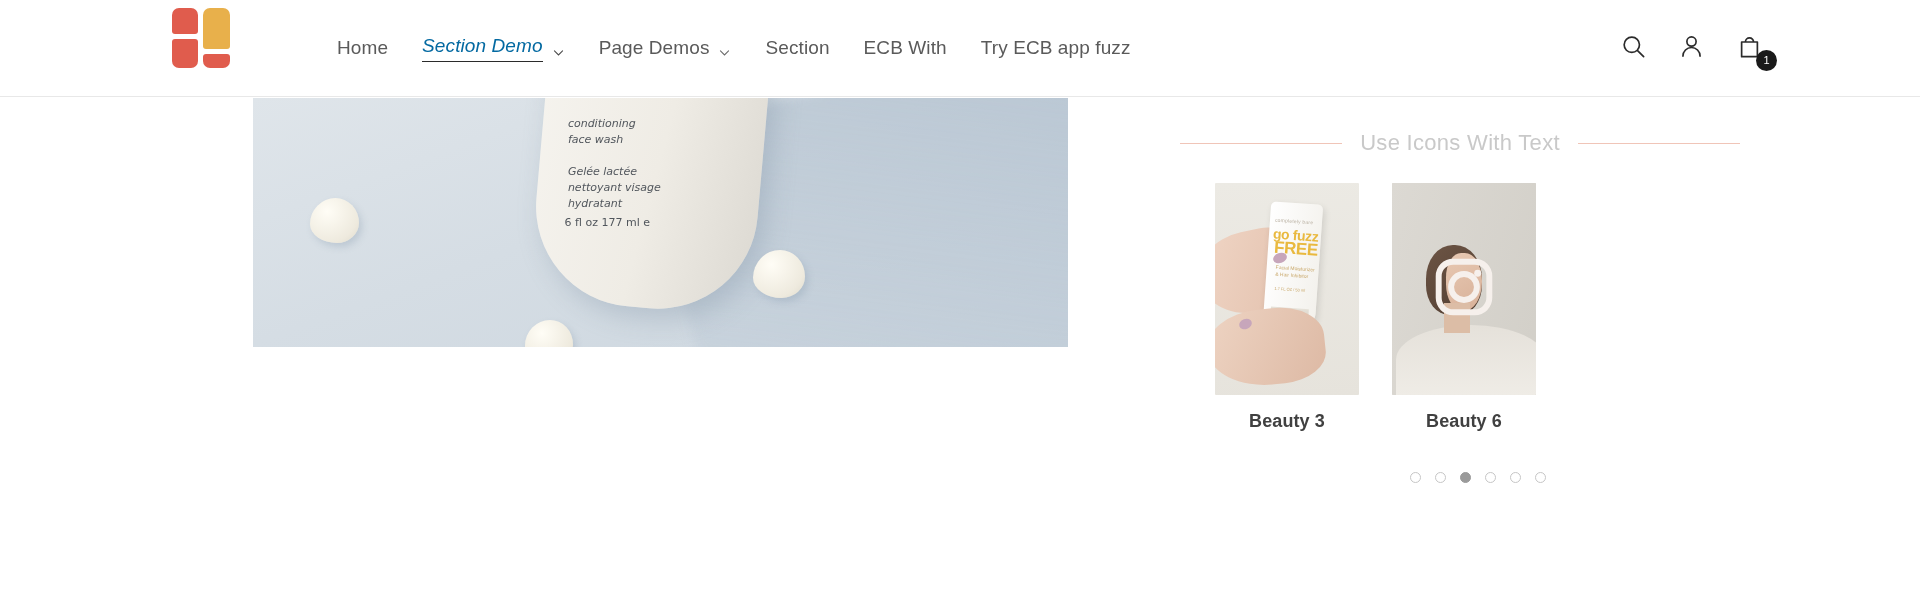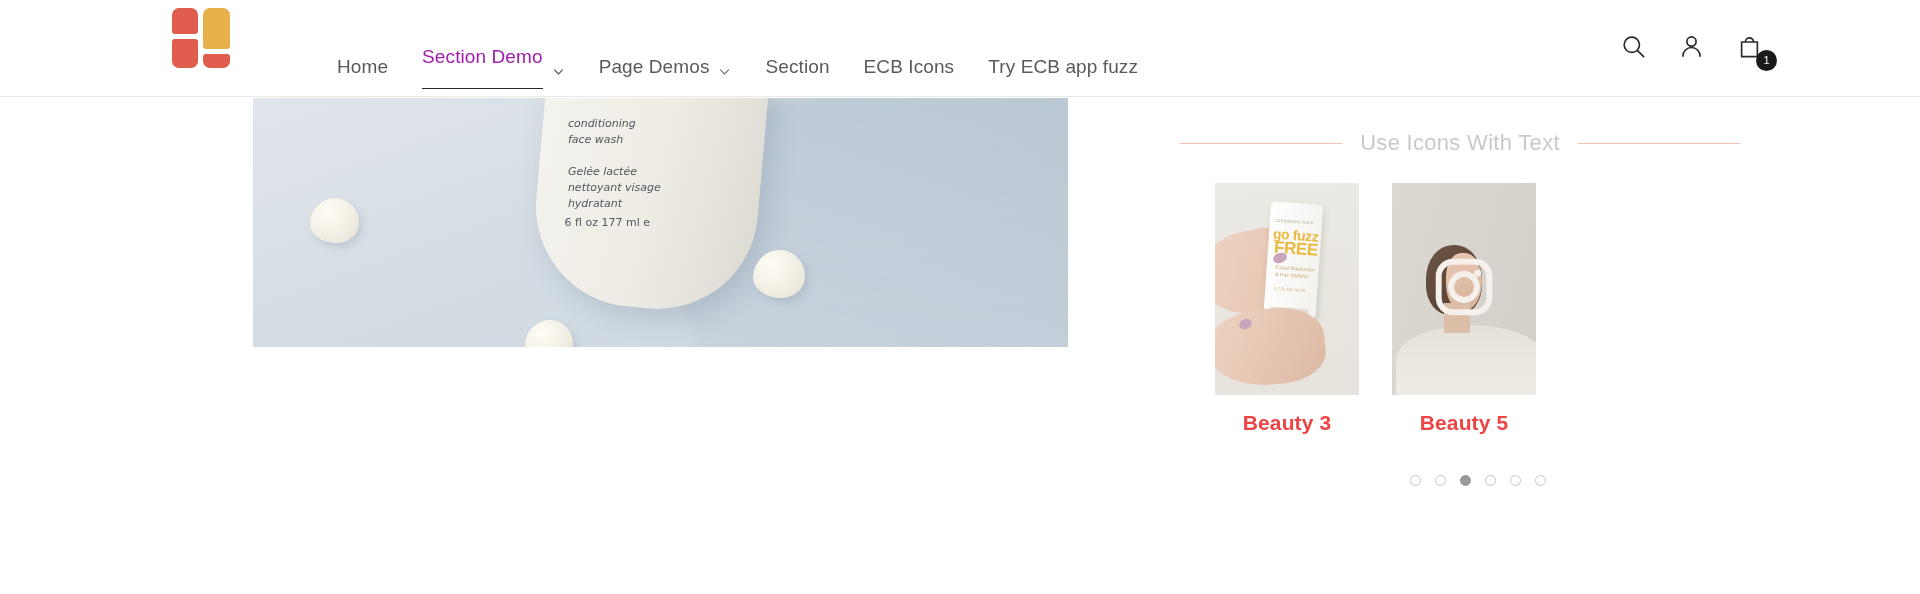--- a/index.html
+++ b/index.html
@@ -42,37 +42,37 @@
     left: 31px; top: 46px; width: 27px; height: 14px;
     background: #e05c4d;
     border-radius: 3px 3px 7px 7px;
   }
 
   .nav {
     position: absolute; left: 320px; top: 0;
     height: 97px;
     display: flex; align-items: center;
     gap: 0;
-    margin-top: 19px;
   }
   .nav-item {
     display: flex; align-items: center;
     gap: 9px;
     padding: 0 17px;
     font-size: 19px;
     color: #5a5a5a;
     white-space: nowrap;
     cursor: pointer;
     letter-spacing: .1px;
   }
   .nav-item .lbl { line-height: 1.2; }
   .nav-item.active .lbl {
-    color: #a21caf;
+    color: #0369a1;
     border-bottom: 1.5px solid #2b2b2b;
-    padding-bottom: 19px;
+    padding-bottom: 4px;
+    font-style: italic;
   }
   .chev {
     display: inline-block;
     width: 13px; height: 13px;
   }
 
   .header-actions {
     position: absolute; right: 155px; top: 0;
     height: 97px;
     display: flex; align-items: center;
@@ -327,23 +327,23 @@
     position: absolute; left: 40px; bottom: 0;
     width: 90px; height: 34px;
     background: #efe9df;
     border-radius: 40% 30% 0 0;
     transform: rotate(-6deg);
   }
 
   .card-title {
     margin-top: 16px;
     text-align: center;
-    font-size: 21px;
+    font-size: 18px;
     font-weight: bold;
-    color: #ef4444;
+    color: #404040;
     letter-spacing: .1px;
   }
 
   .dots {
     display: flex; justify-content: center;
     gap: 14px;
     margin-top: 40px;
     padding-left: 35px;
   }
   .dot {
@@ -389,21 +389,21 @@
             <path d="M3 6 L8 11 L13 6" fill="none" stroke="#6a6a6a" stroke-width="1.3" stroke-linecap="round"></path>
           </svg>
       </span>
     </div>
 
     <div class="nav-item">
       <span class="lbl">Section</span>
     </div>
 
     <div class="nav-item">
-      <span class="lbl">ECB Icons</span>
+      <span class="lbl">ECB With</span>
     </div>
 
     <div class="nav-item">
       <span class="lbl">Try ECB app fuzz</span>
     </div>
 
   </nav>
 
   <div class="header-actions">
 
@@ -491,21 +491,21 @@
         <div class="face"></div>
         <div class="neck"></div>
         <span class="ig-icon">
           <svg viewBox="0 0 24 24" width="62" height="62">
             <rect x="2.2" y="2.2" width="19.6" height="19.6" rx="5.6" ry="5.6" fill="none" stroke="#f6f0ec" stroke-width="2.3"></rect>
             <circle cx="12" cy="12" r="5" fill="none" stroke="#f6f0ec" stroke-width="2.3"></circle>
             <circle cx="17.3" cy="6.7" r="1.35" fill="#f6f0ec"></circle>
           </svg>
         </span>
       </div>
-      <div class="card-title">Beauty 5</div>
+      <div class="card-title">Beauty 6</div>
     </div>
 
 
   </div>
 
   <div class="dots">
     <span class="dot"></span>
     <span class="dot"></span>
     <span class="dot active"></span>
     <span class="dot"></span>

